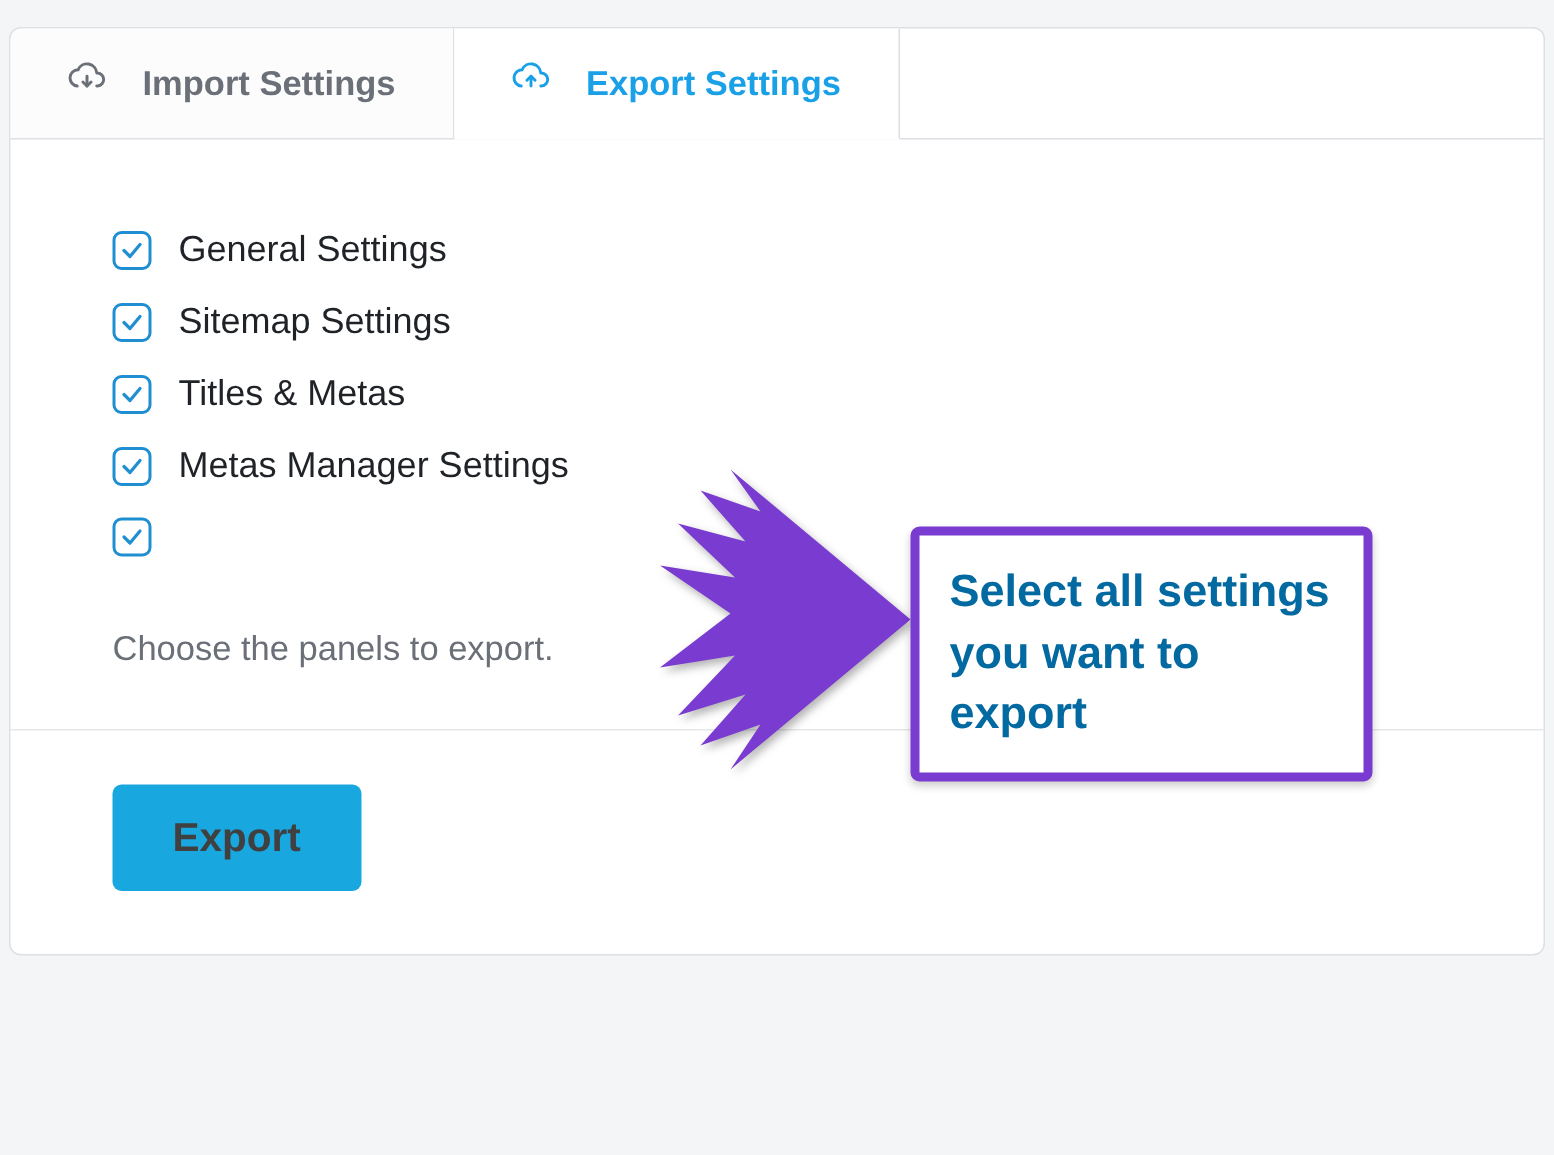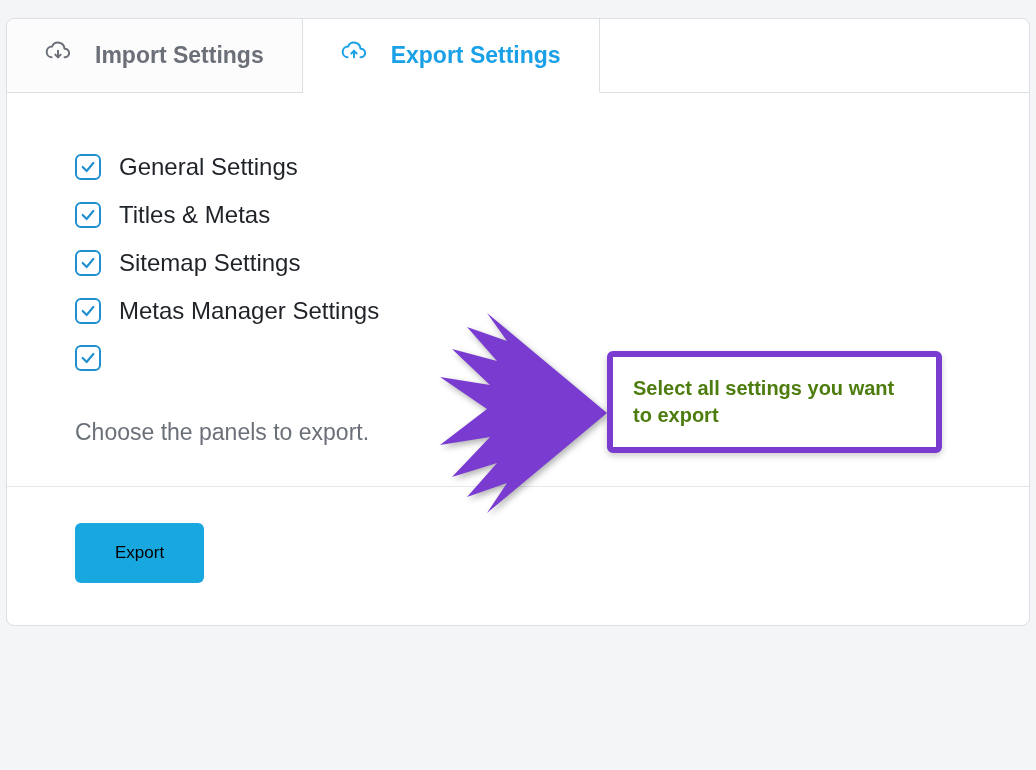--- a/index.html
+++ b/index.html
@@ -42,35 +42,35 @@
   .check-row { display: flex; align-items: center; gap: 18px; font-size: 24px; color: #1f2328; }
   .cb {
     width: 26px; height: 26px; border: 2px solid #1f8fd1; border-radius: 6px;
     display: flex; align-items: center; justify-content: center;
     cursor: pointer; background: #fff;
   }
   .cb svg { width: 16px; height: 16px; }
   .helper { margin-top: 48px; font-size: 23px; color: #6a6f78; }
   .footer { border-top: 1px solid #e5e7eb; padding: 36px 68px 42px 68px; }
   .btn {
-    background: #19a7e0; color: #000000; border: none; border-radius: 6px;
-    font-size: 17px; font-weight: 400; padding: 20px 40px; cursor: pointer;
+    background: #19a7e0; color: #404040; border: none; border-radius: 6px;
+    font-size: 27px; font-weight: 700; padding: 20px 40px; cursor: pointer;
   }
   
   .callout {
     position: absolute;
     left: 600px; top: 258px;
-    width: 335px;
+    width: 308px;
     border: 6px solid #7a3bd1;
     border-radius: 6px;
     background: #fff;
     padding: 18px 20px;
-    font-size: 20px;
+    font-size: 30px;
     font-weight: 700;
-    color: #4d7c0f;
+    color: #0369a1;
     line-height: 1.35;
     box-shadow: 0 3px 6px rgba(0,0,0,0.2);
   }
   .arrows {
     position: absolute;
     left: 425px; top: 220px;
     width: 190px; height: 200px;
     pointer-events: none;
     filter: drop-shadow(2px 3px 3px rgba(0,0,0,0.3));
   }
@@ -114,29 +114,29 @@
               </svg>
             </span>
             <span>General Settings</span>
           </div>
           <div class="check-row">
             <span class="cb">
               <svg viewBox="0 0 24 24" fill="none" stroke="#1f8fd1" stroke-width="3.2" stroke-linecap="round" stroke-linejoin="round">
                 <polyline points="4 12 10 18 20 6"></polyline>
               </svg>
             </span>
-            <span>Titles &amp; Metas</span>
+            <span>Sitemap Settings</span>
           </div>
           <div class="check-row">
             <span class="cb">
               <svg viewBox="0 0 24 24" fill="none" stroke="#1f8fd1" stroke-width="3.2" stroke-linecap="round" stroke-linejoin="round">
                 <polyline points="4 12 10 18 20 6"></polyline>
               </svg>
             </span>
-            <span>Sitemap Settings</span>
+            <span>Titles &amp; Metas</span>
           </div>
           <div class="check-row">
             <span class="cb">
               <svg viewBox="0 0 24 24" fill="none" stroke="#1f8fd1" stroke-width="3.2" stroke-linecap="round" stroke-linejoin="round">
                 <polyline points="4 12 10 18 20 6"></polyline>
               </svg>
             </span>
             <span>Metas Manager Settings</span>
           </div>
           <div class="check-row">

